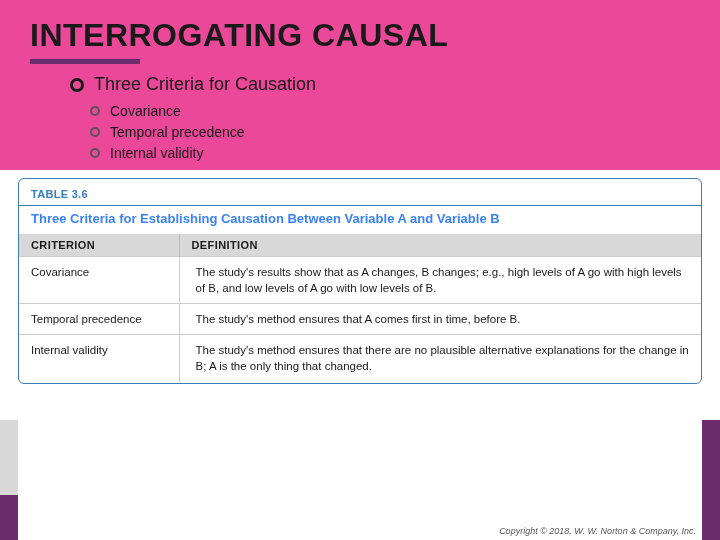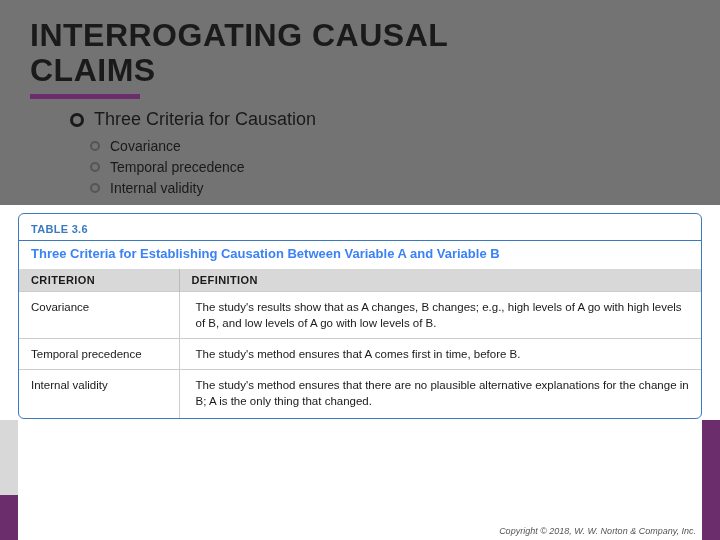--- a/index.html
+++ b/index.html
@@ -15,21 +15,21 @@
     .page-container {
       width: 720px;
       height: 540px;
       background: #fff;
       position: relative;
     }
 
     
     .header {
       padding: 18px 30px 0 30px;
-      background: #737373;
+      background: #ec4899;
     }
 
     .main-title {
       font-size: 32px;
       font-weight: 900;
       color: #1a1a1a;
       line-height: 1.1;
       letter-spacing: 0.5px;
       text-transform: uppercase;
     }
@@ -215,21 +215,20 @@
   </style>
 </head>
 <body>
 
 <div class="page-container">
 
   <div class="header">
     <div class="main-title">
       <span>INTERROGATING CAUSAL</span>
       <br>
-      <span class="title-line2">CLAIMS</span>
     </div>
     <div class="accent-line"></div>
 
     <ul class="bullet-list">
       <li>
         <span class="bullet-circle-large"></span>
         <span>Three Criteria for Causation</span>
       </li>
     </ul>
 

